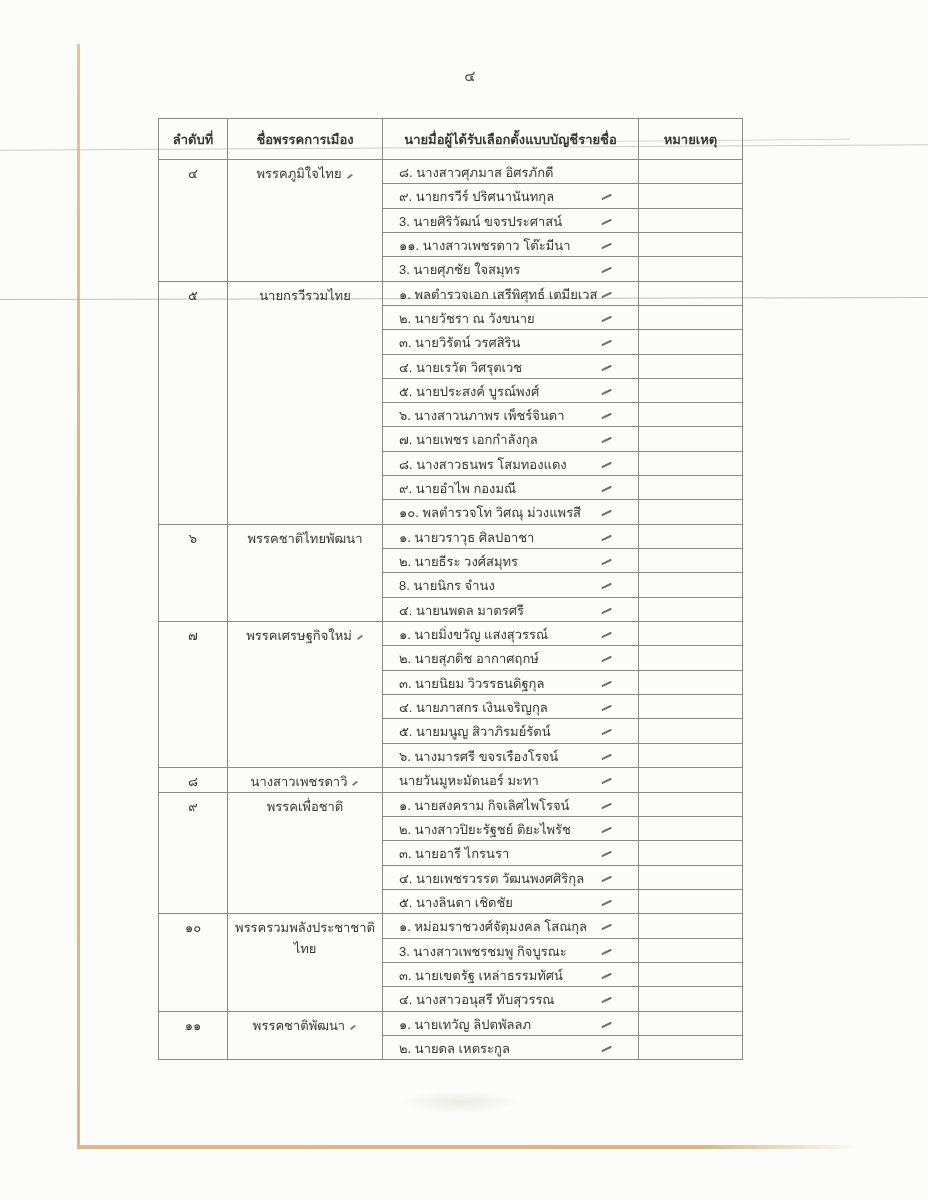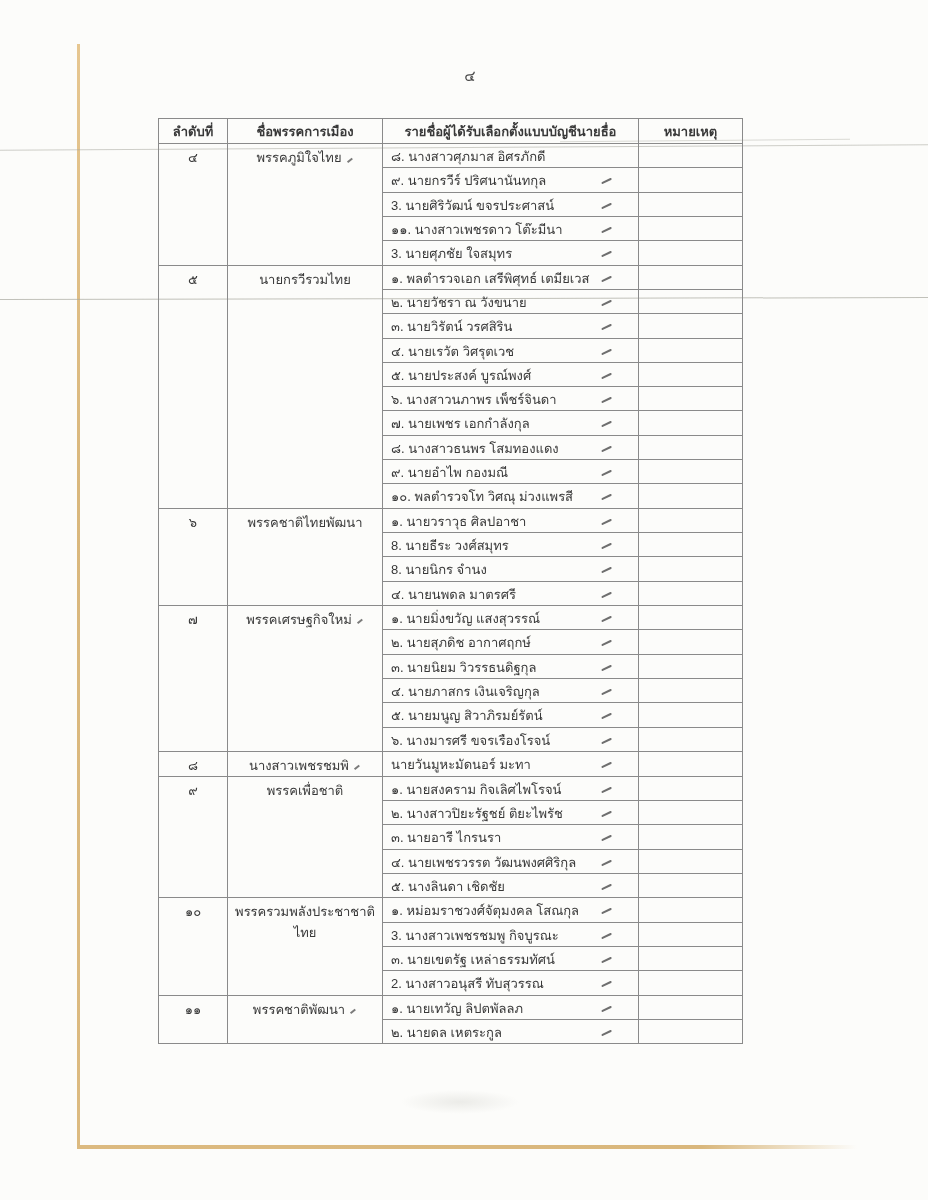--- a/index.html
+++ b/index.html
@@ -35,27 +35,27 @@
     width:584px;
     border-collapse:collapse;table-layout:fixed;
     font-size:13px;color:#383838;
   }
   table.doc-table,
   table.doc-table th,
   table.doc-table td{border:1px solid #8a8a8a;}
   table.doc-table{border:1.5px solid #6e6e6e;}
   th{
     height:24px;font-weight:600;font-size:13px;
-    padding:0 2px;white-space:nowrap;overflow:hidden;
+    padding:8px 2px;white-space:nowrap;overflow:hidden;
     border-bottom:1px solid #777;
   }
   td{padding:0;vertical-align:top;overflow:hidden;}
   td.cell-index,td.cell-party{text-align:center;padding-top:3px;}
   td.cell-candidate{
-    position:relative;padding:2px 4px 0 8px;white-space:nowrap;
+    position:relative;padding:2px 4px 0 16px;white-space:nowrap;
   }
   tr{height:24.32px;}
   .check{
     position:absolute;right:26px;top:12px;
     width:11px;height:1.5px;background:#565656;
     transform:rotate(-26deg);border-radius:1px;opacity:.85;
   }
   .name-mark{
     display:inline-block;width:6px;height:1.5px;background:#5a5a5a;
     transform:rotate(-38deg) translateY(-2px);margin-left:6px;opacity:.8;
@@ -83,21 +83,21 @@
     <colgroup>
       <col style="width:69px">
       <col style="width:155px">
       <col style="width:256px">
       <col style="width:104px">
     </colgroup>
     <thead>
         <tr>
           <th>ลำดับที่</th>
           <th>ชื่อพรรคการเมือง</th>
-          <th>รายชื่อผู้ได้รับเลือกตั้งแบบบัญชีนายธื่อ</th>
+          <th>นายมื่อผู้ได้รับเลือกตั้งแบบบัญชีรายชื่อ</th>
           <th>หมายเหตุ</th>
         </tr>
       </thead>
     <tbody>
         <tr>
           <td class="cell-index" rowspan="5">๔</td>
           <td class="cell-party" rowspan="5"><span>พรรคภูมิใจไทย</span><span class="name-mark"></span></td>
           <td class="cell-candidate"><span>๘. นางสาวศุภมาส  อิศรภักดี</span></td>
           <td></td>
         </tr>
@@ -159,21 +159,21 @@
           <td class="cell-candidate"><span>๑๐. พลตำรวจโท วิศณุ  ม่วงแพรสี</span><span class="check"></span></td>
           <td></td>
         </tr>
         <tr>
           <td class="cell-index" rowspan="4">๖</td>
           <td class="cell-party" rowspan="4"><span>พรรคชาติไทยพัฒนา</span></td>
           <td class="cell-candidate"><span>๑. นายวราวุธ  ศิลปอาชา</span><span class="check"></span></td>
           <td></td>
         </tr>
         <tr>
-          <td class="cell-candidate"><span>8. นายธีระ  วงศ์สมุทร</span><span class="check"></span></td>
+          <td class="cell-candidate"><span>๒. นายธีระ  วงศ์สมุทร</span><span class="check"></span></td>
           <td></td>
         </tr>
         <tr>
           <td class="cell-candidate"><span>8. นายนิกร  จำนง</span><span class="check"></span></td>
           <td></td>
         </tr>
         <tr>
           <td class="cell-candidate"><span>๔. นายนพดล  มาตรศรี</span><span class="check"></span></td>
           <td></td>
         </tr>
@@ -198,21 +198,21 @@
         <tr>
           <td class="cell-candidate"><span>๕. นายมนูญ  สิวาภิรมย์รัตน์</span><span class="check"></span></td>
           <td></td>
         </tr>
         <tr>
           <td class="cell-candidate"><span>๖. นางมารศรี  ขจรเรืองโรจน์</span><span class="check"></span></td>
           <td></td>
         </tr>
         <tr>
           <td class="cell-index" rowspan="1">๘</td>
-          <td class="cell-party" rowspan="1"><span>นางสาวเพชรชมพิ</span><span class="name-mark"></span></td>
+          <td class="cell-party" rowspan="1"><span>นางสาวเพชรดาวิ</span><span class="name-mark"></span></td>
           <td class="cell-candidate"><span>นายวันมูหะมัดนอร์  มะทา</span><span class="check"></span></td>
           <td></td>
         </tr>
         <tr>
           <td class="cell-index" rowspan="5">๙</td>
           <td class="cell-party" rowspan="5"><span>พรรคเพื่อชาติ</span></td>
           <td class="cell-candidate"><span>๑. นายสงคราม  กิจเลิศไพโรจน์</span><span class="check"></span></td>
           <td></td>
         </tr>
         <tr>
@@ -239,21 +239,21 @@
         </tr>
         <tr>
           <td class="cell-candidate"><span>3. นางสาวเพชรชมพู  กิจบูรณะ</span><span class="check"></span></td>
           <td></td>
         </tr>
         <tr>
           <td class="cell-candidate"><span>๓. นายเขตรัฐ  เหล่าธรรมทัศน์</span><span class="check"></span></td>
           <td></td>
         </tr>
         <tr>
-          <td class="cell-candidate"><span>2. นางสาวอนุสรี  ทับสุวรรณ</span><span class="check"></span></td>
+          <td class="cell-candidate"><span>๔. นางสาวอนุสรี  ทับสุวรรณ</span><span class="check"></span></td>
           <td></td>
         </tr>
         <tr>
           <td class="cell-index" rowspan="2">๑๑</td>
           <td class="cell-party" rowspan="2"><span>พรรคชาติพัฒนา</span><span class="name-mark"></span></td>
           <td class="cell-candidate"><span>๑. นายเทวัญ  ลิปตพัลลภ</span><span class="check"></span></td>
           <td></td>
         </tr>
         <tr>
           <td class="cell-candidate"><span>๒. นายดล  เหตระกูล</span><span class="check"></span></td>

